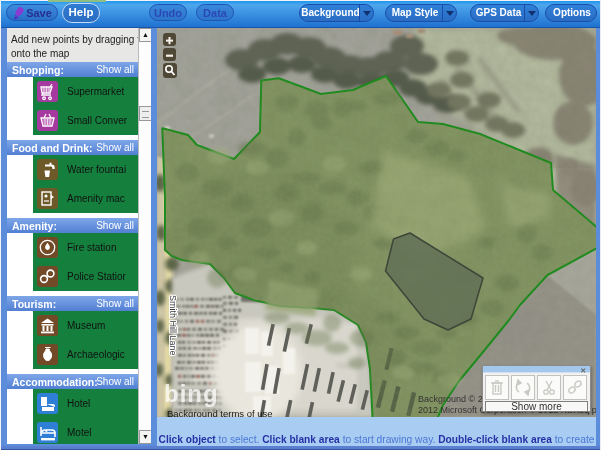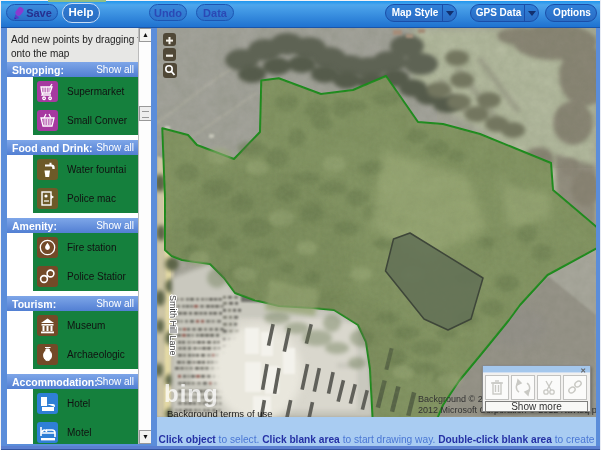--- a/index.html
+++ b/index.html
@@ -560,20 +560,24 @@
       <rect x="6.5" y="1" width="6" height="9" rx="2.4" fill="#8a3ad0" transform="rotate(38 9.5 5.5)"></rect>
       <path d="M5.2 8.6 L9.4 11.9 L4.6 13.4 Z" fill="#5a38c8"></path>
       <path d="M4.6 11.2 L6.3 12.6 L4.4 13.3 Z" fill="#2a2ea8"></path>
     </svg>
     <span style="margin-left:14px;">Save</span>
   </div>
   <div class="tbtn" style="left:61px;top:2px;width:38px;height:20px;line-height:17px;background:linear-gradient(#2f7cd4,#2a6cc0);color:#fff;border:1.5px solid #c6dcf6;font-size:11.5px;">Help</div>
   <div class="tbtn" style="left:148px;top:3px;width:38px;background:linear-gradient(#3988da,#2d74cc);color:#2b49b5;">Undo</div>
   <div class="tbtn" style="left:195px;top:3px;width:38px;background:linear-gradient(#3988da,#2d74cc);color:#2b49b5;">Data</div>
 
+  <div class="wbtn" style="left:298px;top:3px;width:75px;">
+    <div class="lab" style="width:61px;">Background</div>
+      <div class="arr"></div>
+  </div>
   <div class="wbtn" style="left:384px;top:3px;width:72px;">
     <div class="lab" style="width:58px;">Map Style</div>
       <div class="arr"></div>
   </div>
   <div class="wbtn" style="left:469px;top:3px;width:69px;">
     <div class="lab" style="width:55px;">GPS Data</div>
       <div class="arr"></div>
   </div>
   <div class="wbtn" style="left:544px;top:3px;width:52px;">
     <div class="lab" style="width:52px;">Options</div>
@@ -628,21 +632,21 @@
       <div class="item" style="top:156px">
       <svg width="21" height="21" viewBox="0 0 21 21">
           <rect x="0" y="0" width="21" height="21" rx="3" fill="#6d5a28"></rect>
           <g>
             <rect x="5" y="4" width="9" height="13" fill="none" stroke="#fff" stroke-width="1.4"></rect>
             <circle cx="9" cy="8" r="1.6" fill="#fff"></circle>
             <path d="M7 13 h5" stroke="#fff" stroke-width="1.2"></path>
             <path d="M14 7 l3 2 -3 2" fill="#fff"></path>
           </g>
         </svg>
-      <span class="txt">Police mac</span>
+      <span class="txt">Amenity mac</span>
       </div>
       <div class="cathdr" style="top:190px">
         <span class="nm">Amenity:</span>
         <span class="sa">Show all</span>
       </div>
       <div class="item" style="top:205px">
       <svg width="21" height="21" viewBox="0 0 21 21">
           <rect x="0" y="0" width="21" height="21" rx="3" fill="#734a28"></rect>
           <g>
             <circle cx="10.5" cy="10.5" r="7.2" fill="none" stroke="#fff" stroke-width="1.3"></circle>

